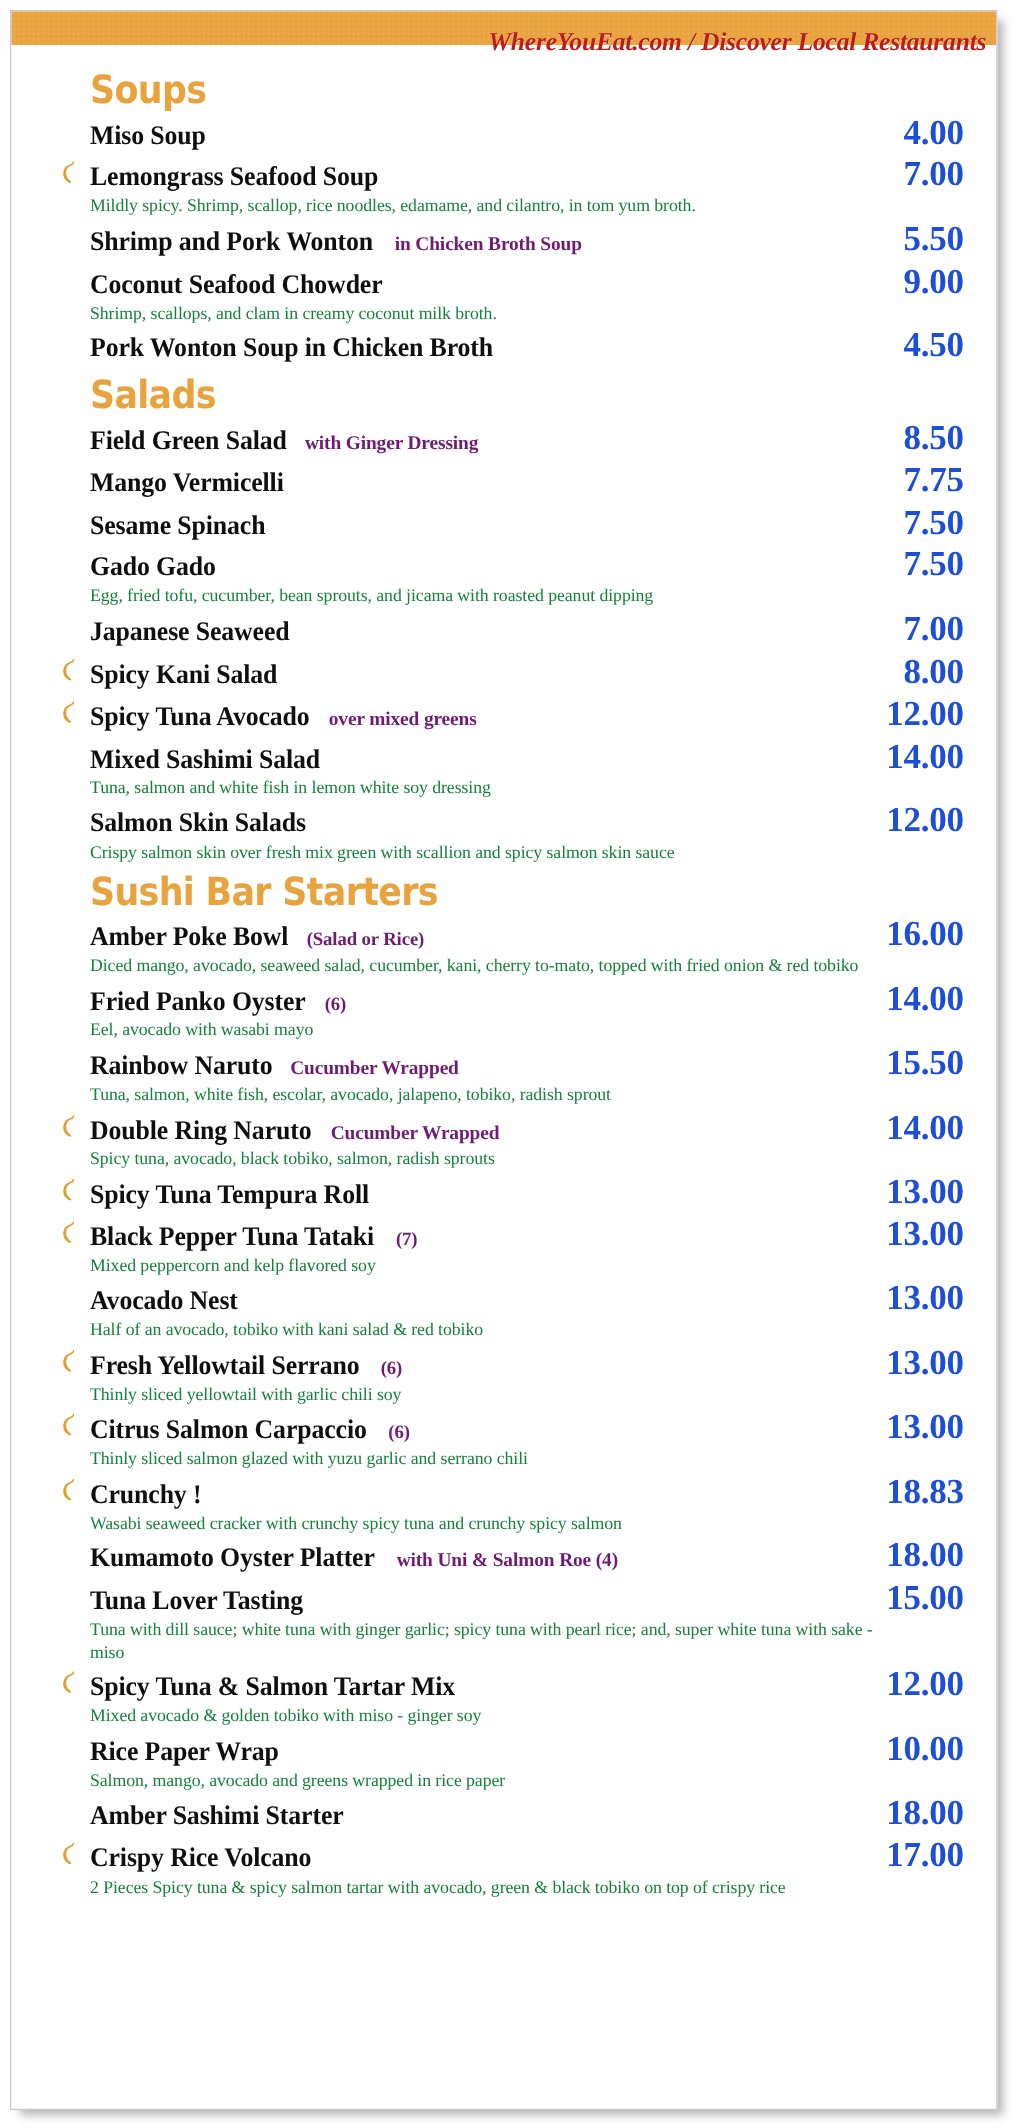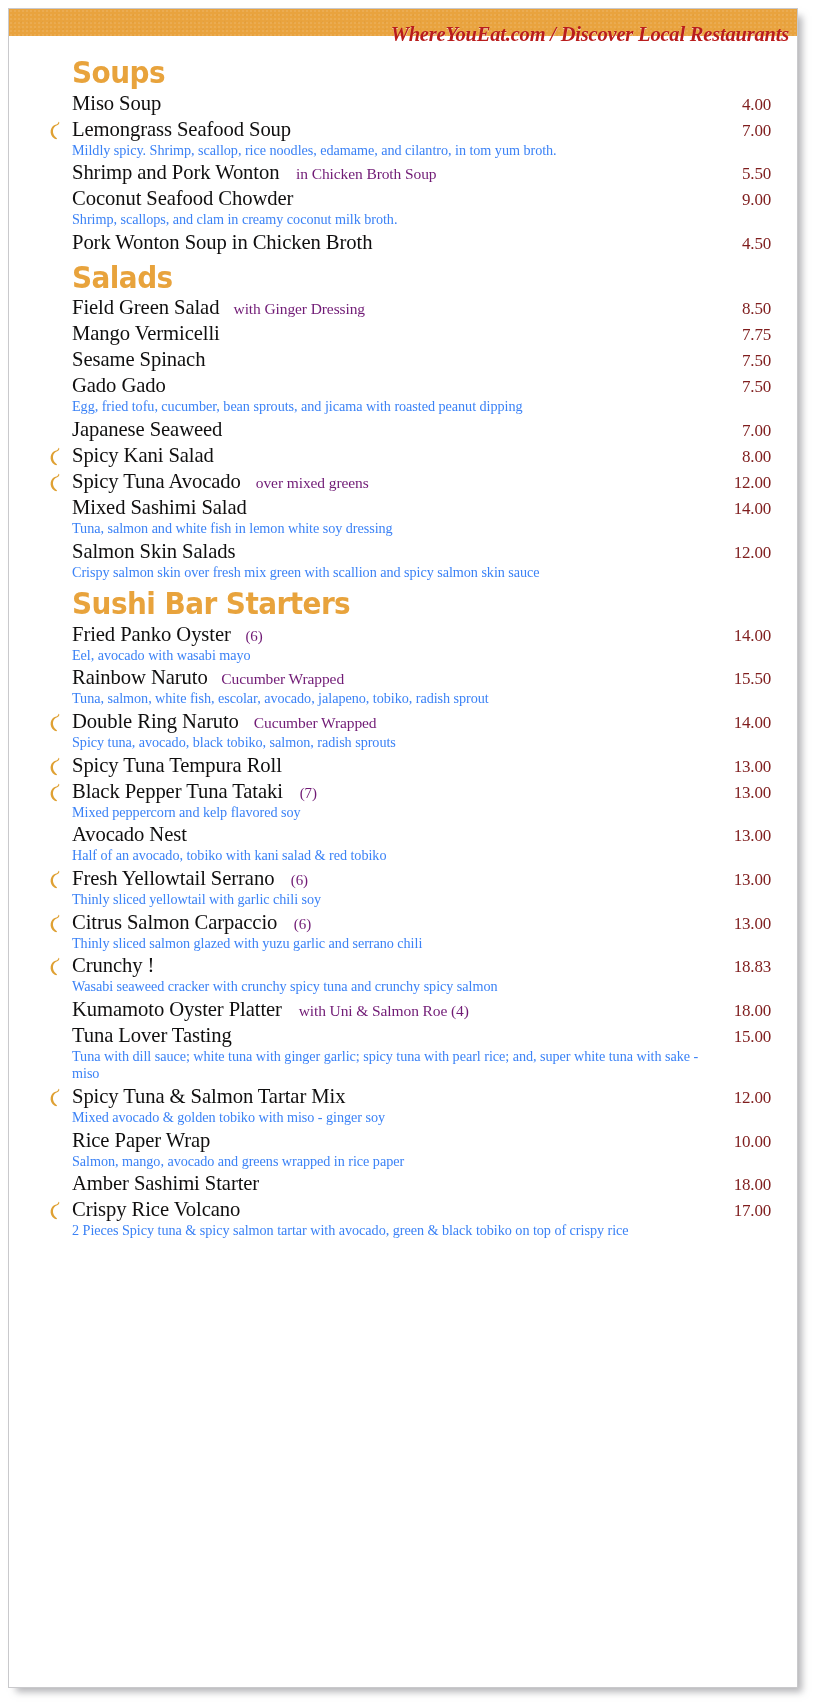--- a/index.html
+++ b/index.html
@@ -94,20 +94,21 @@
     width: 13px;
     height: 19px;
     line-height: 0;
   }
   .chili svg { display: block; }
 
   .item-line {
     display: flex;
     align-items: baseline;
     justify-content: space-between;
+    font-weight: bold;
   }
   .item-left {
     display: flex;
     align-items: baseline;
     gap: 8px;
     min-width: 0;
   }
   .item-name {
     font-size: 21.5px;
     line-height: 1.21;
@@ -119,33 +120,33 @@
   }
   .item-qual {
     font-size: 15.5px;
     line-height: 1.21;
     color: #701a75;
     white-space: nowrap;
     letter-spacing: -0.1px;
   }
   .item-qual.small-paren { font-size: 15px; }
   .item-price {
-    font-size: 17px;
+    font-size: 28px;
     line-height: 1.21;
-    color: #7f1d1d;
+    color: #1d4ed8;
     white-space: nowrap;
     flex: 0 0 auto;
     min-width: 66px;
     text-align: right;
     letter-spacing: -0.2px;
   }
   .item-desc {
     font-size: 14.2px;
     line-height: 1.24;
-    color: #3b82f6;
+    color: #15803d;
     margin: 0 70px 0 0;
     letter-spacing: -0.05px;
   }
 </style>
 </head>
 <body>
 
 <div class="page-shell">
   <div class="page">
 
@@ -293,20 +294,30 @@
                 <span class="item-price">12.00</span>
               </div>
               <div class="item-desc">Crispy salmon skin over fresh mix green with scallion and spicy salmon skin sauce</div>
             </div>
           </div>
           <div class="section-heading">Sushi Bar Starters</div>
           <div class="items">
             <div class="item">
               <div class="item-line">
                 <div class="item-left">
+                  <span class="item-name">Amber Poke Bowl</span>
+                  <span class="item-qual small-paren">(Salad or Rice)</span>
+                </div>
+                <span class="item-price">16.00</span>
+              </div>
+              <div class="item-desc">Diced mango, avocado, seaweed salad, cucumber, kani, cherry to-mato, topped with fried onion &amp; red tobiko</div>
+            </div>
+            <div class="item">
+              <div class="item-line">
+                <div class="item-left">
                   <span class="item-name">Fried Panko Oyster</span>
                   <span class="item-qual small-paren">(6)</span>
                 </div>
                 <span class="item-price">14.00</span>
               </div>
               <div class="item-desc">Eel, avocado with wasabi mayo</div>
             </div>
             <div class="item">
               <div class="item-line">
                 <div class="item-left">

